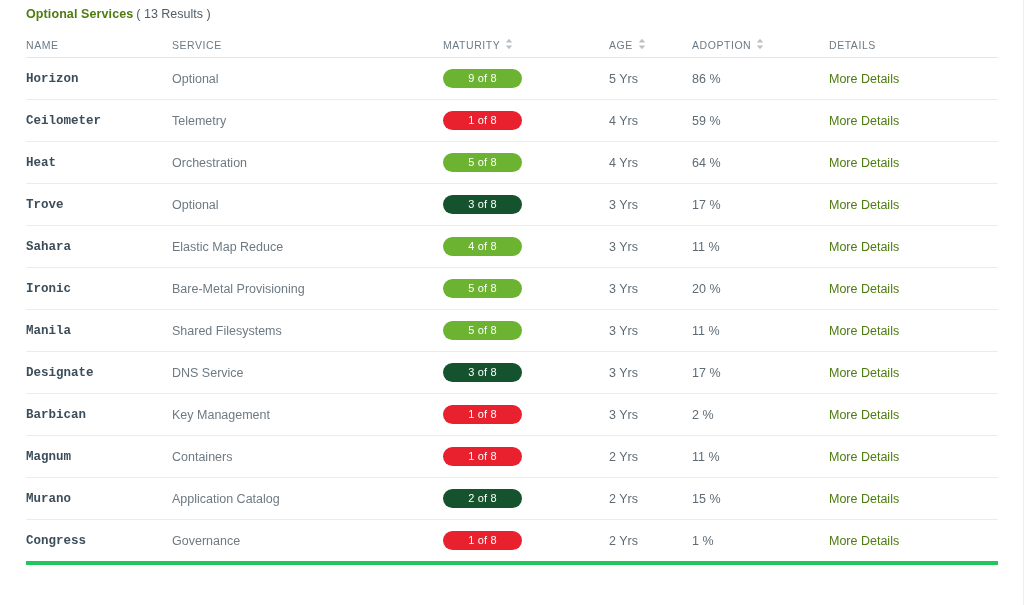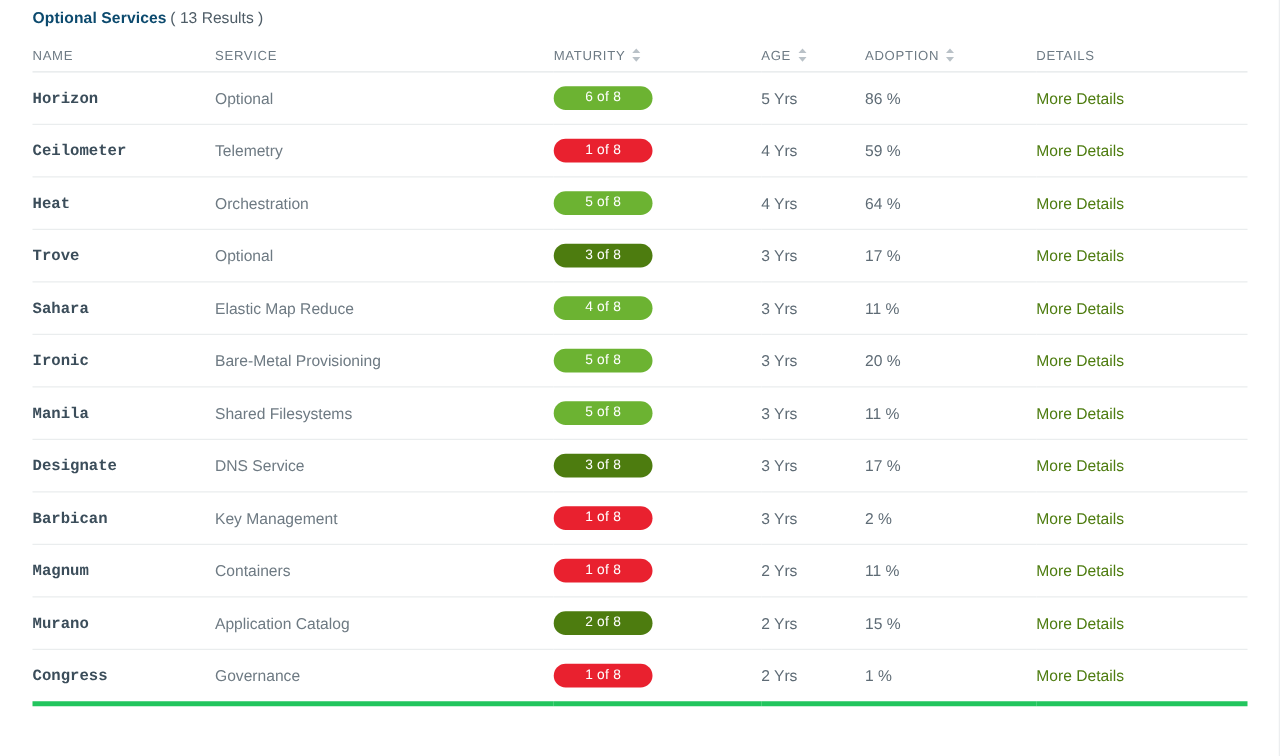--- a/index.html
+++ b/index.html
@@ -29,21 +29,21 @@
   .panel-title {
     position: absolute;
     left: 26px;
     top: 6px;
     font-size: 12.5px;
     line-height: 16px;
     white-space: nowrap;
   }
   .panel-title .t-strong {
     font-weight: bold;
-    color: #0c4a6e;
+    color: #4d7c0f;
     letter-spacing: .1px;
   }
   .panel-title .t-count {
     font-weight: normal;
     color: #4f5d67;
     margin-left: 3px;
   }
 
   
   .tbl {
@@ -119,21 +119,21 @@
     width: 79px;
     height: 19px;
     line-height: 19px;
     border-radius: 10px;
     text-align: center;
     color: #ffffff;
     font-size: 11px;
     letter-spacing: .2px;
   }
   .badge.green  { background: #6cb332; }
-  .badge.orange { background: #4d7c0f; }
+  .badge.orange { background: #14532d; }
   .badge.red    { background: #e9212f; }
 
   
   col.w-name    { width: 146px; }
   col.w-service { width: 271px; }
   col.w-mat     { width: 166px; }
   col.w-age     { width: 83px; }
   col.w-adopt   { width: 137px; }
   col.w-det     { width: 169px; }
 </style>
@@ -204,21 +204,21 @@
           <span class="th-inner">
               <span>DETAILS</span>
             </span>
         </th>
       </tr>
     </thead>
     <tbody id="tbody">
         <tr>
           <td class="c-name"><span>Horizon</span></td>
           <td class="c-service"><span>Optional</span></td>
-          <td><span class="badge green">6 of 8</span></td>
+          <td><span class="badge green">9 of 8</span></td>
           <td class="c-age"><span>5 Yrs</span></td>
           <td class="c-adopt"><span>86 %</span></td>
           <td><a class="details-link">More Details</a></td>
         </tr>
         <tr>
           <td class="c-name"><span>Ceilometer</span></td>
           <td class="c-service"><span>Telemetry</span></td>
           <td><span class="badge red">1 of 8</span></td>
           <td class="c-age"><span>4 Yrs</span></td>
           <td class="c-adopt"><span>59 %</span></td>

